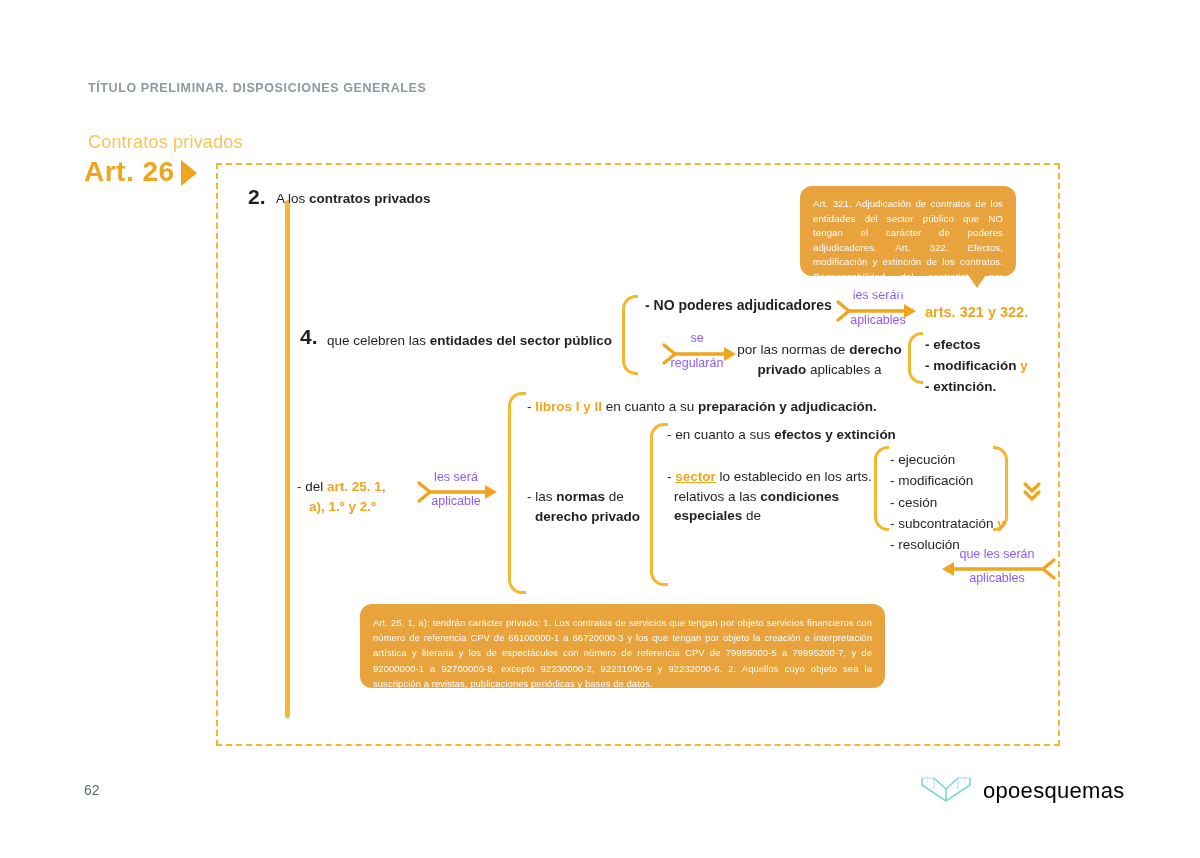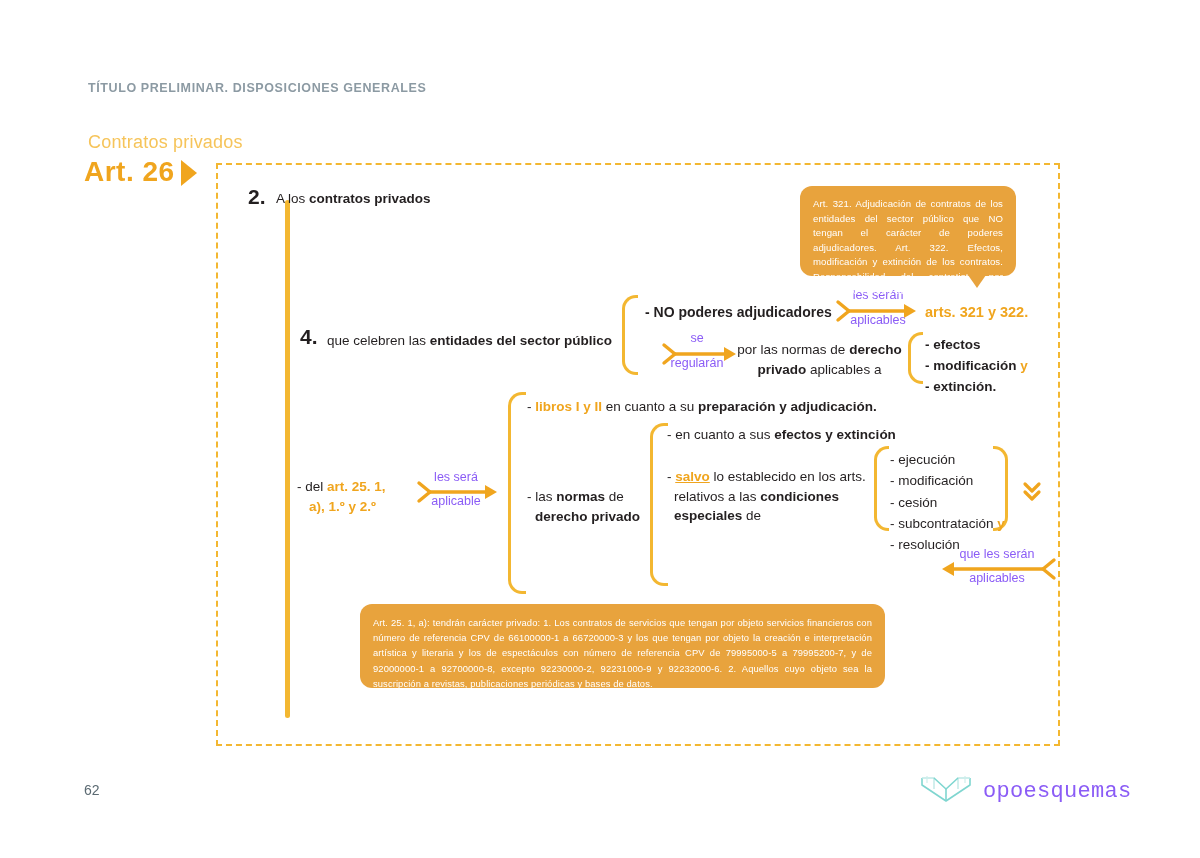--- a/index.html
+++ b/index.html
@@ -104,21 +104,21 @@
   
   #page-number{
     position:absolute;left:84px;top:782px;
     font-size:14px;color:#5b6a72;
   }
   #logo{
     position:absolute;left:918px;top:772px;
     display:flex;align-items:center;gap:9px;
   }
   #logo .logo-text{
-    font-size:22px;letter-spacing:.3px;color:#8b5cf6;font-family:Liberation Mono, monospace;
+    font-size:22px;letter-spacing:.3px;color:#000000;
   }
 </style>
 </head>
 <body>
 
 <div class="page">
 
   <div id="header-title">TÍTULO PRELIMINAR. DISPOSICIONES GENERALES</div>
   <div id="section-title">Contratos privados</div>
 
@@ -136,21 +136,21 @@
     <span>A los </span><span class="b">contratos privados</span>
   </div>
 
   <div class="numeral" style="left:300px;top:325px;">4.</div>
   <div class="txt" style="left:327px;top:332px;">
     <span>que celebren las </span><span class="b">entidades del sector público</span>
   </div>
 
   <div class="brace brace-left" style="left:622px;top:295px;width:16px;height:80px;"></div>
 
-  <div class="txt b" style="left:645px;top:303px;font-size:14px;">- NO poderes adjudicadores</div>
+  <div class="txt b" style="left:645px;top:296px;font-size:14px;">- NO poderes adjudicadores</div>
 
   <div class="arrow" style="left:836px;top:300px;">
     <svg width="84" height="22" viewBox="0 0 84 22">
       <path d="M2,2 L13,11 L2,20" fill="none" stroke="#f0a51e" stroke-width="3.4" stroke-linecap="round" stroke-linejoin="round"></path>
       <line x1="12" y1="11" x2="70" y2="11" stroke="#f0a51e" stroke-width="3.4" stroke-linecap="round"></line>
       <path d="M68,4 L80,11 L68,18" fill="#f0a51e"></path>
     </svg>
   </div>
   <div class="arrow-lbl" style="left:838px;top:288px;width:80px;">les serán</div>
   <div class="arrow-lbl" style="left:838px;top:313px;width:80px;">aplicables</div>
@@ -211,21 +211,21 @@
   <div class="arrow-lbl" style="left:416px;top:470px;width:80px;">les será</div>
   <div class="arrow-lbl" style="left:416px;top:494px;width:80px;">aplicable</div>
 
   <div class="brace brace-left" style="left:650px;top:423px;width:18px;height:163px;"></div>
 
   <div class="txt" style="left:667px;top:426px;">
     <span>- </span><span>en cuanto a sus </span><span class="b">efectos y extinción</span>
   </div>
 
   <div class="txt" style="left:667px;top:467px;width:205px;line-height:1.45;">
-    <span>- </span><span class="org-u">salvo</span><span> lo establecido en los arts.</span><br>
+    <span>- </span><span class="org-u">sector</span><span> lo establecido en los arts.</span><br>
     <span style="margin-left:7px;">relativos a las </span><span class="b">condiciones</span><br>
     <span class="b" style="margin-left:7px;">especiales</span><span> de</span>
   </div>
 
   <div class="brace brace-left" style="left:874px;top:446px;width:15px;height:85px;"></div>
   <div class="brace brace-right" style="left:993px;top:446px;width:15px;height:85px;"></div>
 
   <div class="txt" style="left:890px;top:449px;line-height:1.58;">
     <span>- ejecución</span><br>
     <span>- modificación</span><br>

